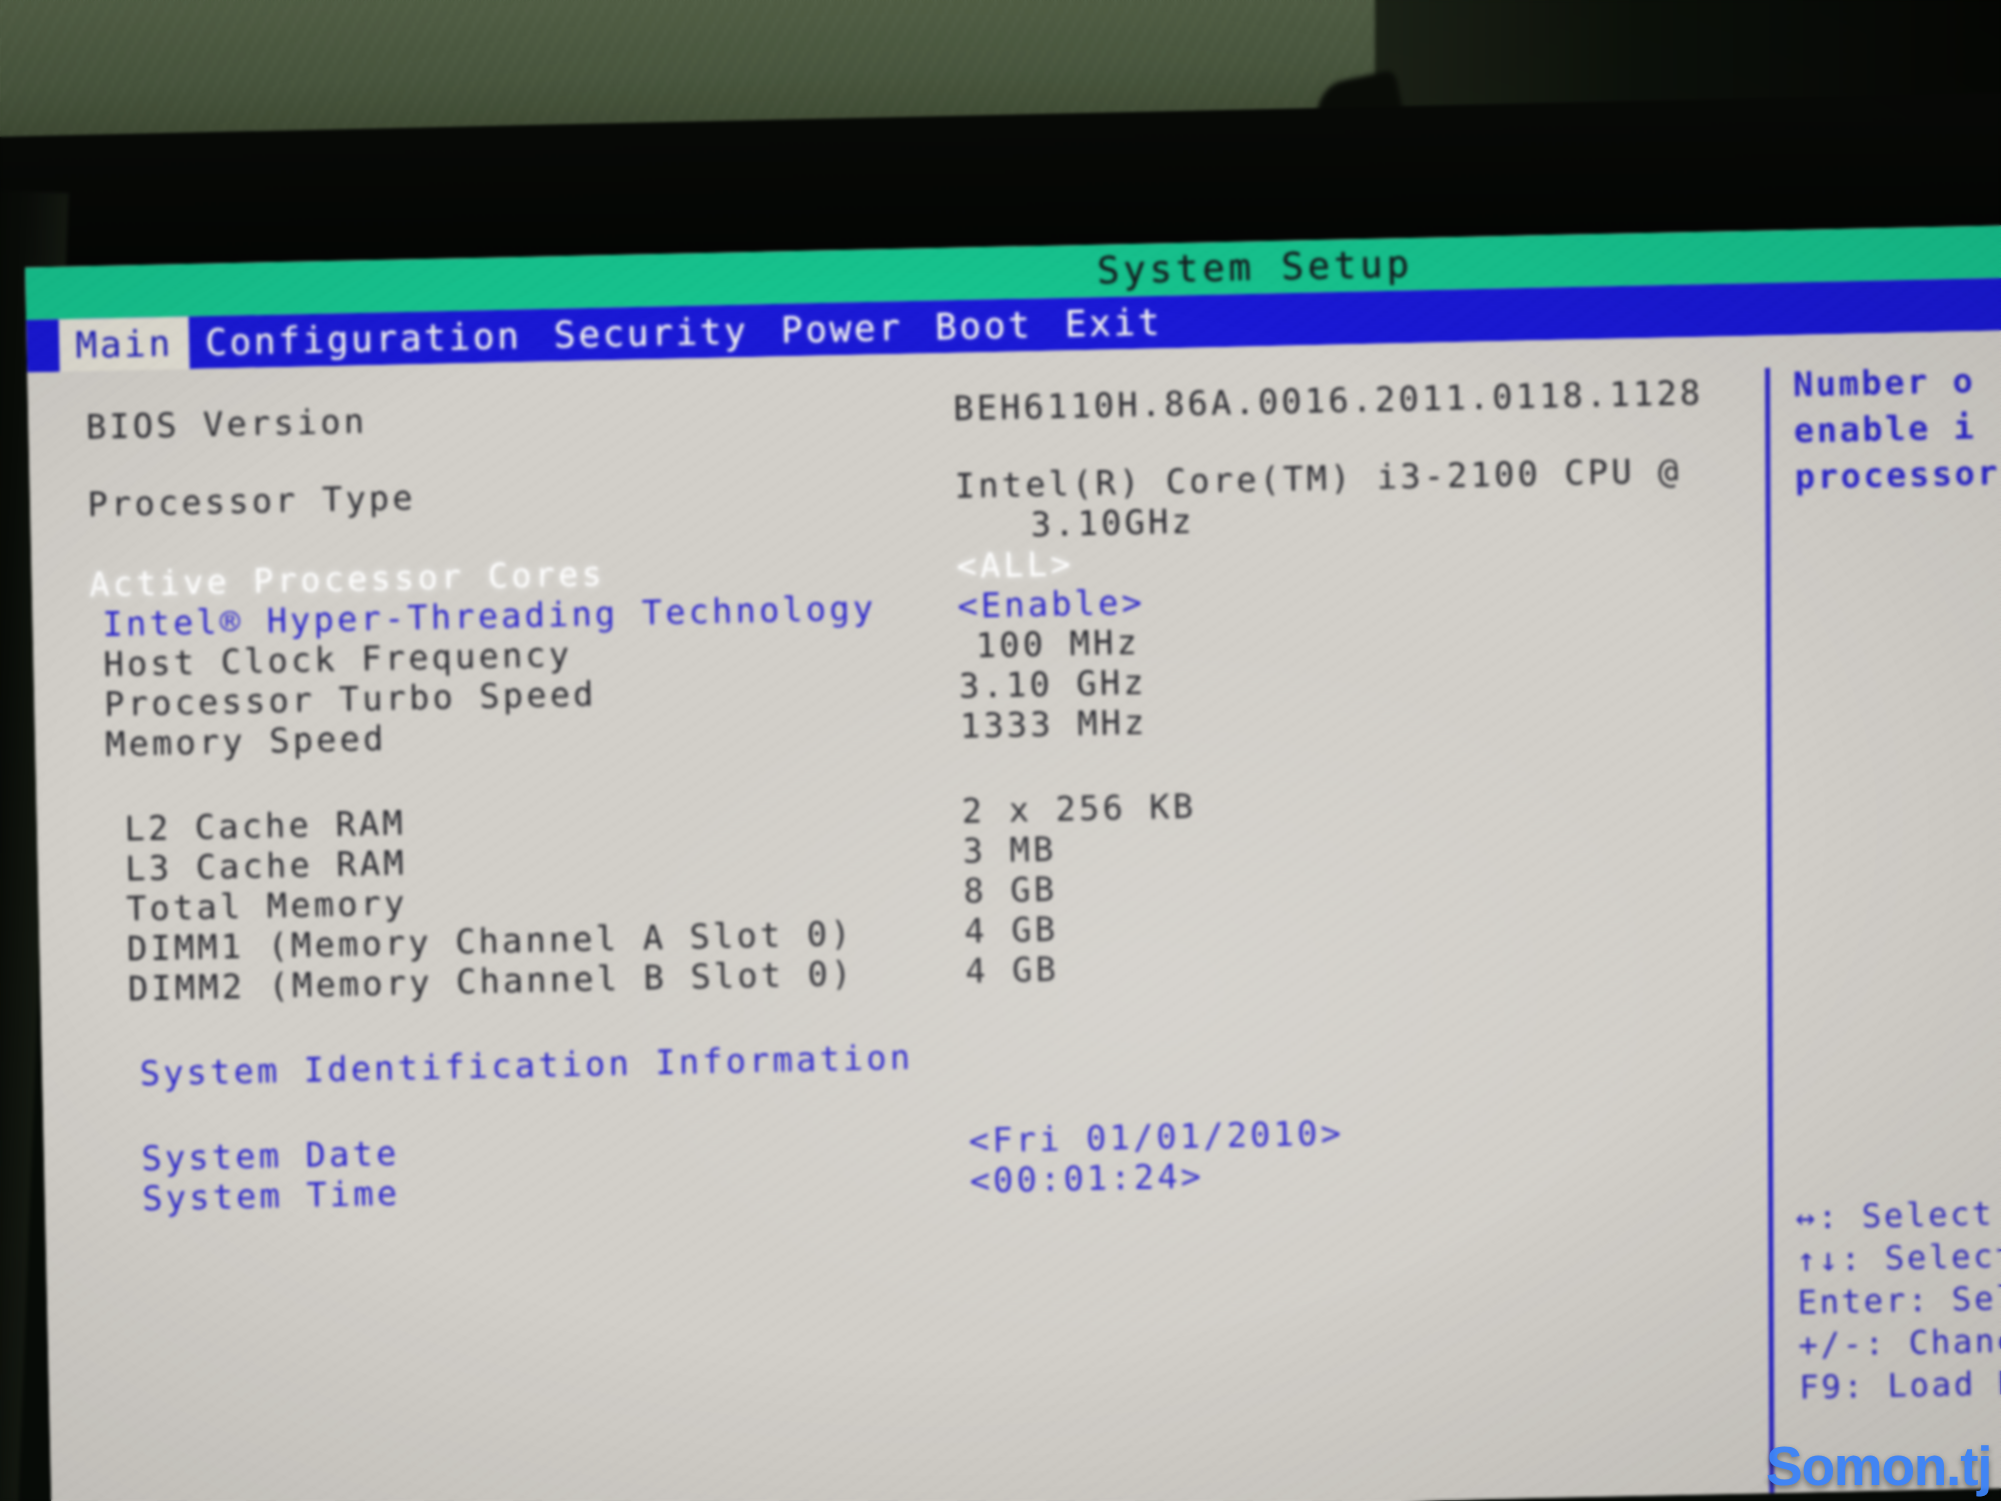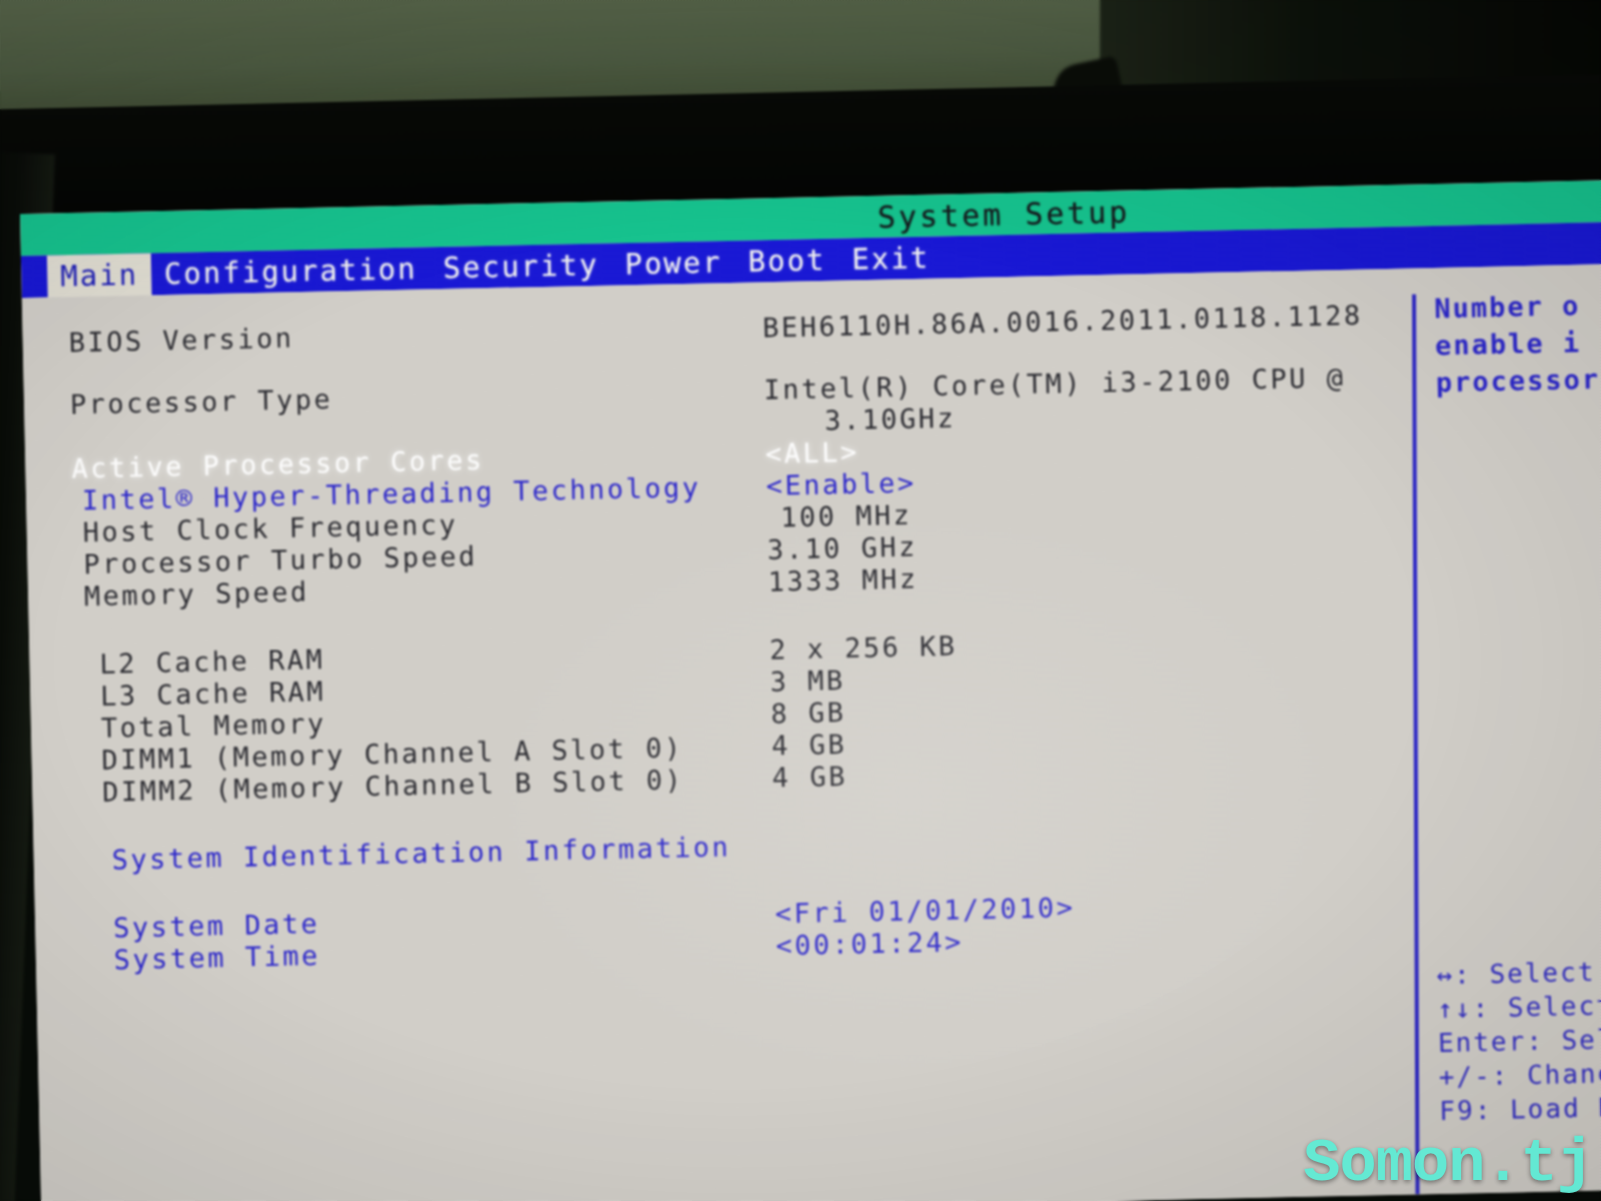--- a/index.html
+++ b/index.html
@@ -261,24 +261,24 @@
     inset: 0;
     pointer-events: none;
     backdrop-filter: blur(1.15px);
   }
 
   
   #watermark {
     position: absolute;
     right: 8px;
     bottom: 2px;
-    font-family: Liberation Mono, monospace;
-    font-size: 62px;
+    font-family: Liberation Sans, sans-serif;
+    font-size: 44px;
     font-weight: bold;
-    color: #5eead4;
+    color: #3b82f6;
     letter-spacing: -1px;
     text-shadow: 0 2px 5px rgba(0,0,0,0.45);
     opacity: 0.95;
   }
 </style>
 </head>
 <body>
 
 <div id="photo">
 

